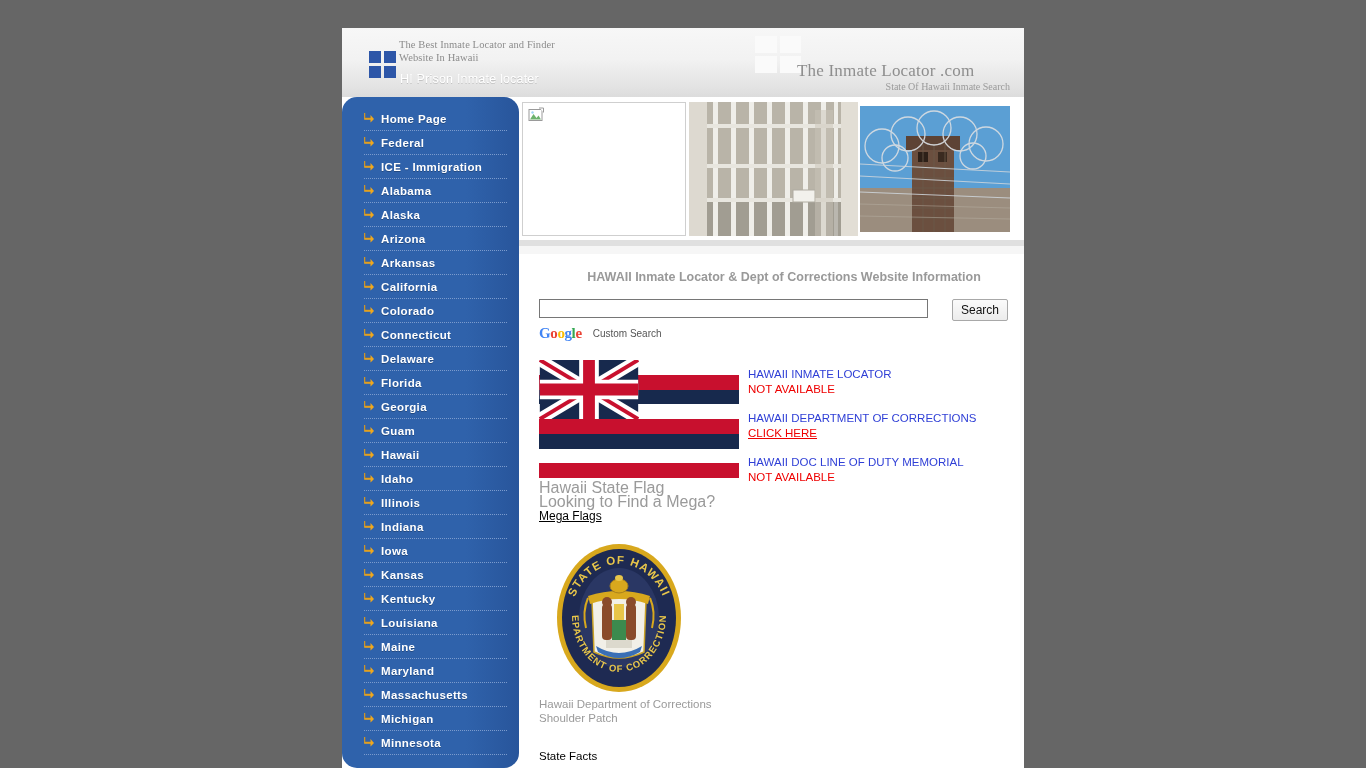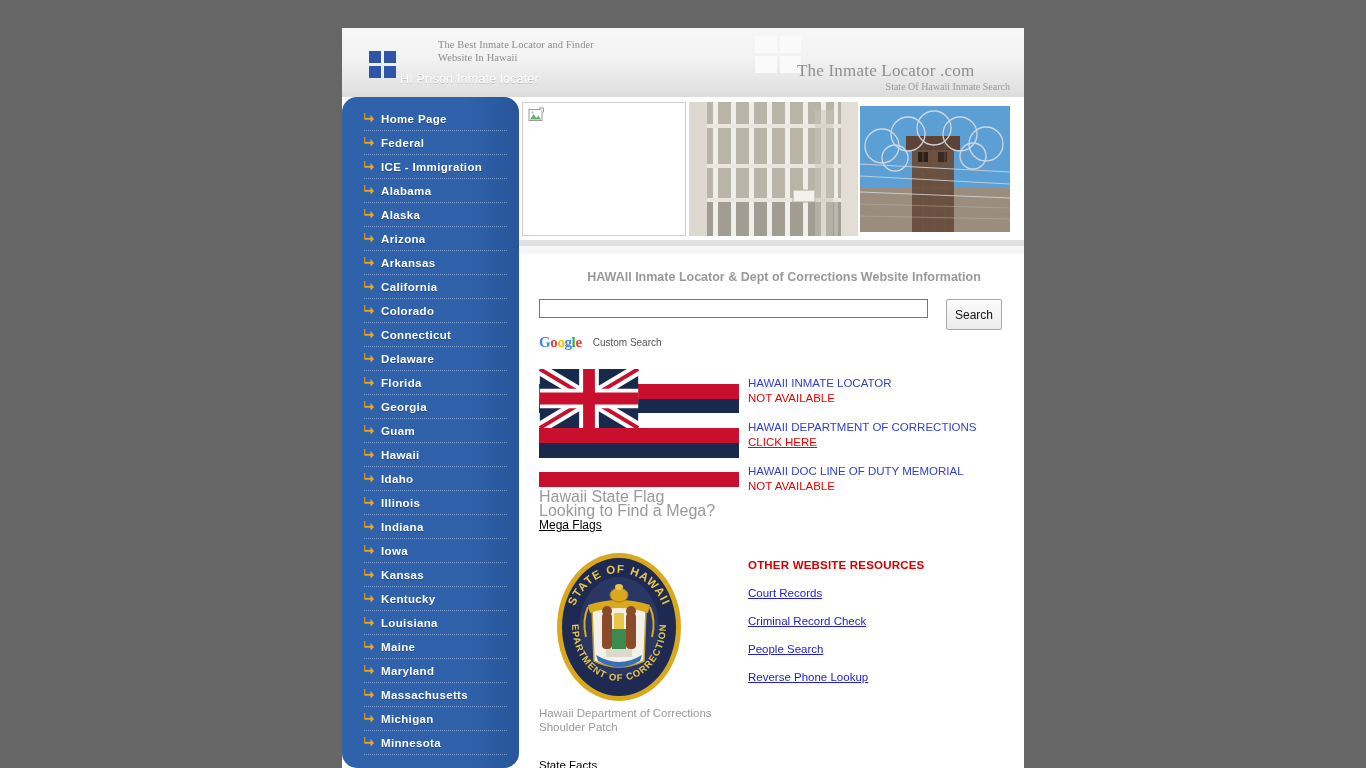--- a/index.html
+++ b/index.html
@@ -31,21 +31,20 @@
     grid-template-columns: 1fr 1fr;
     grid-template-rows: 1fr 1fr;
     gap: 3px;
   }
   #logo-grid span { background: #2d56a8; display: block; }
   .hdr-tagline {
     position: absolute; left: 57px; top: 11px;
     font-family: "Liberation Serif", serif;
     font-size: 10.5px; color: #8c8c8c; line-height: 12.5px;
     letter-spacing: .1px;
-    margin-left: 39px;
   }
   #hdr-sitetitle {
     position: absolute; left: 58px; top: 44px;
     font-size: 12.5px; color: #ffffff; font-weight: 400;
     text-shadow: 0 1px 0 rgba(150,150,150,.45);
     letter-spacing: .2px;
   }
   #hdr-right-grid {
     position: absolute; left: 413px; top: 8px;
     width: 46px; height: 37px;
@@ -140,22 +139,22 @@
   }
   #search-input {
     width: 389px; height: 19px;
     border: 1px solid #767676;
     font-size: 12px; padding: 1px 3px;
     background: #ffffff;
     outline: none;
     font-family: "Liberation Sans", sans-serif;
   }
   #search-button {
-    margin-left: 18px;
-    height: 31px;
+    margin-left: 24px;
+    height: 22px;
     padding: 0 8px;
     font-size: 12px;
     border: 1px solid #a8a8a8;
     border-radius: 2px;
     background: linear-gradient(to bottom, #fbfbfb, #ececec);
     color: #111;
     cursor: pointer;
     font-family: "Liberation Sans", sans-serif;
   }
   #google-brand {
@@ -612,29 +611,20 @@
                 <path d="M44,56 Q38,70 42,86"></path>
                 <path d="M106,56 Q112,70 108,86"></path>
               </g>
             </svg>
           </div>
           <div id="patch-cap">
             <div>Hawaii Department of Corrections</div>
             <div>Shoulder Patch</div>
           </div>
 
-          <div id="resources">
-            <div id="resources-title">OTHER WEBSITE RESOURCES</div>
-            <div id="resources-list">
-                <span class="res-link">Court Records</span>
-                <span class="res-link">Criminal Record Check</span>
-                <span class="res-link">People Search</span>
-                <span class="res-link">Reverse Phone Lookup</span>
-              </div>
-          </div>
 
           <div id="state-facts">State Facts</div>
         </div>
 
       </div>
     </div>
   </div>
 </div>
 
 </body></html>

